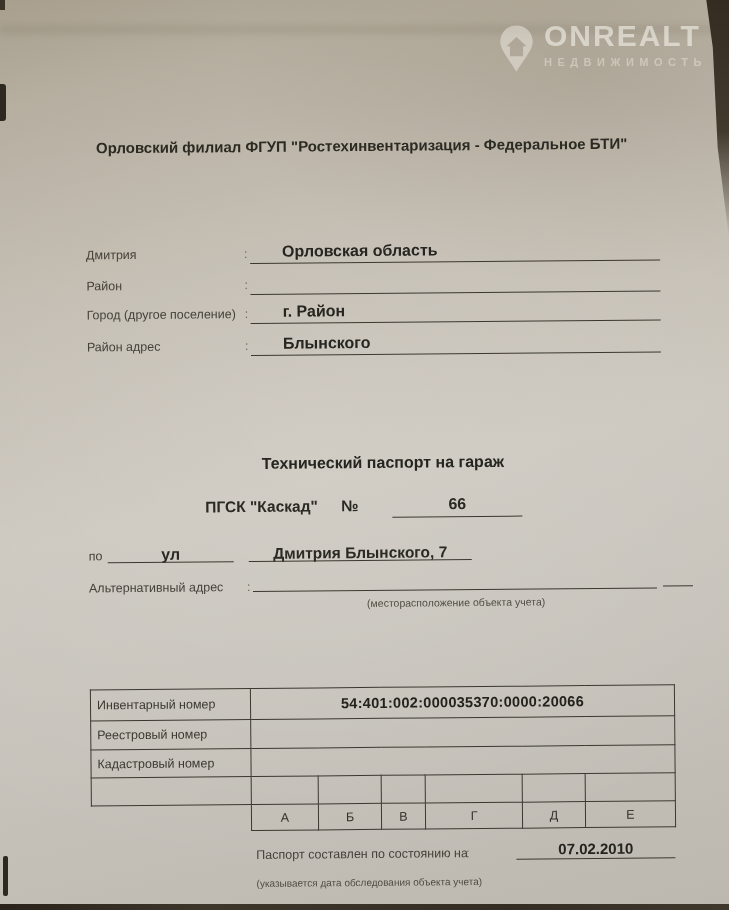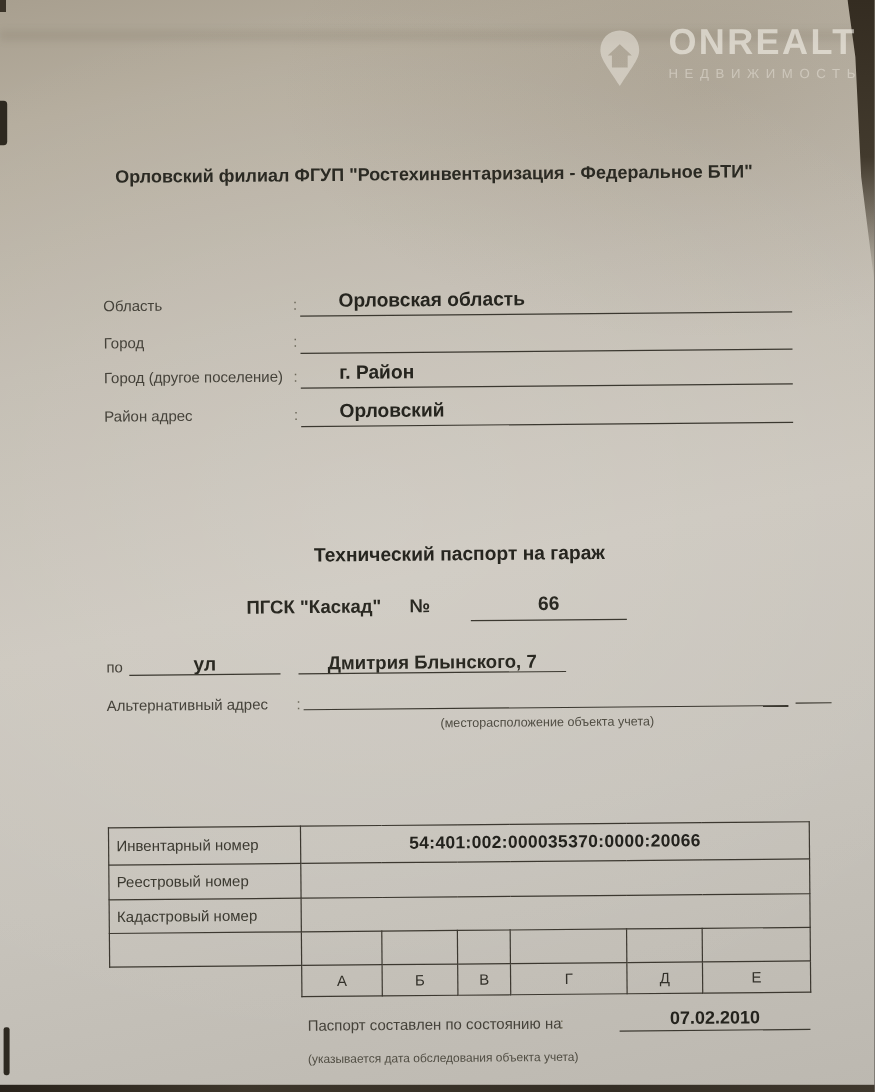--- a/index.html
+++ b/index.html
@@ -21,26 +21,26 @@
     background:linear-gradient(to bottom,#342c21,#423a2d 55%,rgba(66,58,45,0));
     clip-path:polygon(16% 0,100% 0,100% 100%,58% 62%,40% 20%);}
   .tl-speck{left:0;top:0;width:5px;height:10px;background:#3a3328;}
   .left-mark1{left:0;top:84px;width:6px;height:37px;background:#2e2920;border-radius:0 3px 3px 0;}
   .left-mark2{left:3px;top:856px;width:5px;height:40px;background:#2e2920;border-radius:2px;}
   .bottom-strip{left:0;bottom:0;width:729px;height:6px;
     background:linear-gradient(to right,#29231b,#3d362b 28%,#332d24 70%,#3f382d);}
   .top-band{left:0;top:25px;width:729px;height:9px;background:rgba(74,64,48,0.10);filter:blur(3px);}
 
   
-  .wm{position:absolute;left:498px;top:21px;display:flex;align-items:flex-start;gap:22px;}
+  .wm{position:absolute;left:498px;top:21px;display:flex;align-items:flex-start;gap:9px;}
   .wm-icon{width:37px;height:55px;}
   .wm-icon path{fill:rgba(240,236,227,0.50);}
   .wm-brand{font-size:30px;font-weight:800;letter-spacing:2px;line-height:1;
     color:rgba(243,240,232,0.62);}
-  .wm-sub{font-size:11px;font-weight:normal;letter-spacing:5.5px;margin-top:5px;
+  .wm-sub{font-size:11px;font-weight:bold;letter-spacing:5.5px;margin-top:5px;
     color:rgba(240,236,227,0.45);}
 
   
   .content{position:absolute;left:0;top:0;width:729px;height:910px;
     transform:rotate(-0.5deg);transform-origin:50% 52%;color:#2a2922;}
   .abs{position:absolute;}
   .hdr{left:0;top:137px;width:729px;text-align:center;font-size:15px;font-weight:bold;color:#2b2a23;}
 
   .frow{position:absolute;left:0;width:729px;height:26px;}
   .frow .lbl{position:absolute;left:88px;bottom:3px;font-size:12.5px;color:#45423a;}
@@ -103,41 +103,41 @@
       <div class="wm-brand">ONREALT</div>
       <div class="wm-sub">НЕДВИЖИМОСТЬ</div>
     </div>
   </div>
 
   <div class="content">
 
     <div class="abs hdr">Орловский филиал ФГУП "Ростехинвентаризация - Федеральное БТИ"</div>
 
     <div class="frow" style="top:237px">
-      <span class="lbl">Область</span>
+      <span class="lbl">Дмитрия</span>
       <span class="col">:</span>
       <span class="val">Орловская область</span>
       <span class="ln"></span>
     </div>
     <div class="frow" style="top:268px">
-      <span class="lbl">Город</span>
+      <span class="lbl">Район</span>
       <span class="col">:</span>
       <span class="val"></span>
       <span class="ln"></span>
     </div>
     <div class="frow" style="top:297px">
       <span class="lbl">Город (другое поселение)</span>
       <span class="col">:</span>
       <span class="val">г. Район</span>
       <span class="ln"></span>
     </div>
     <div class="frow" style="top:329px">
       <span class="lbl">Район адрес</span>
       <span class="col">:</span>
-      <span class="val">Орловский</span>
+      <span class="val">Блынского</span>
       <span class="ln"></span>
     </div>
 
     <div class="abs doc-title">Технический паспорт на гараж</div>
 
     <div class="abs org-name">ПГСК "Каскад"</div>
     <div class="abs org-no">№</div>
     <div class="abs org-num">66</div>
     <div class="abs uline org-ln"></div>
 

